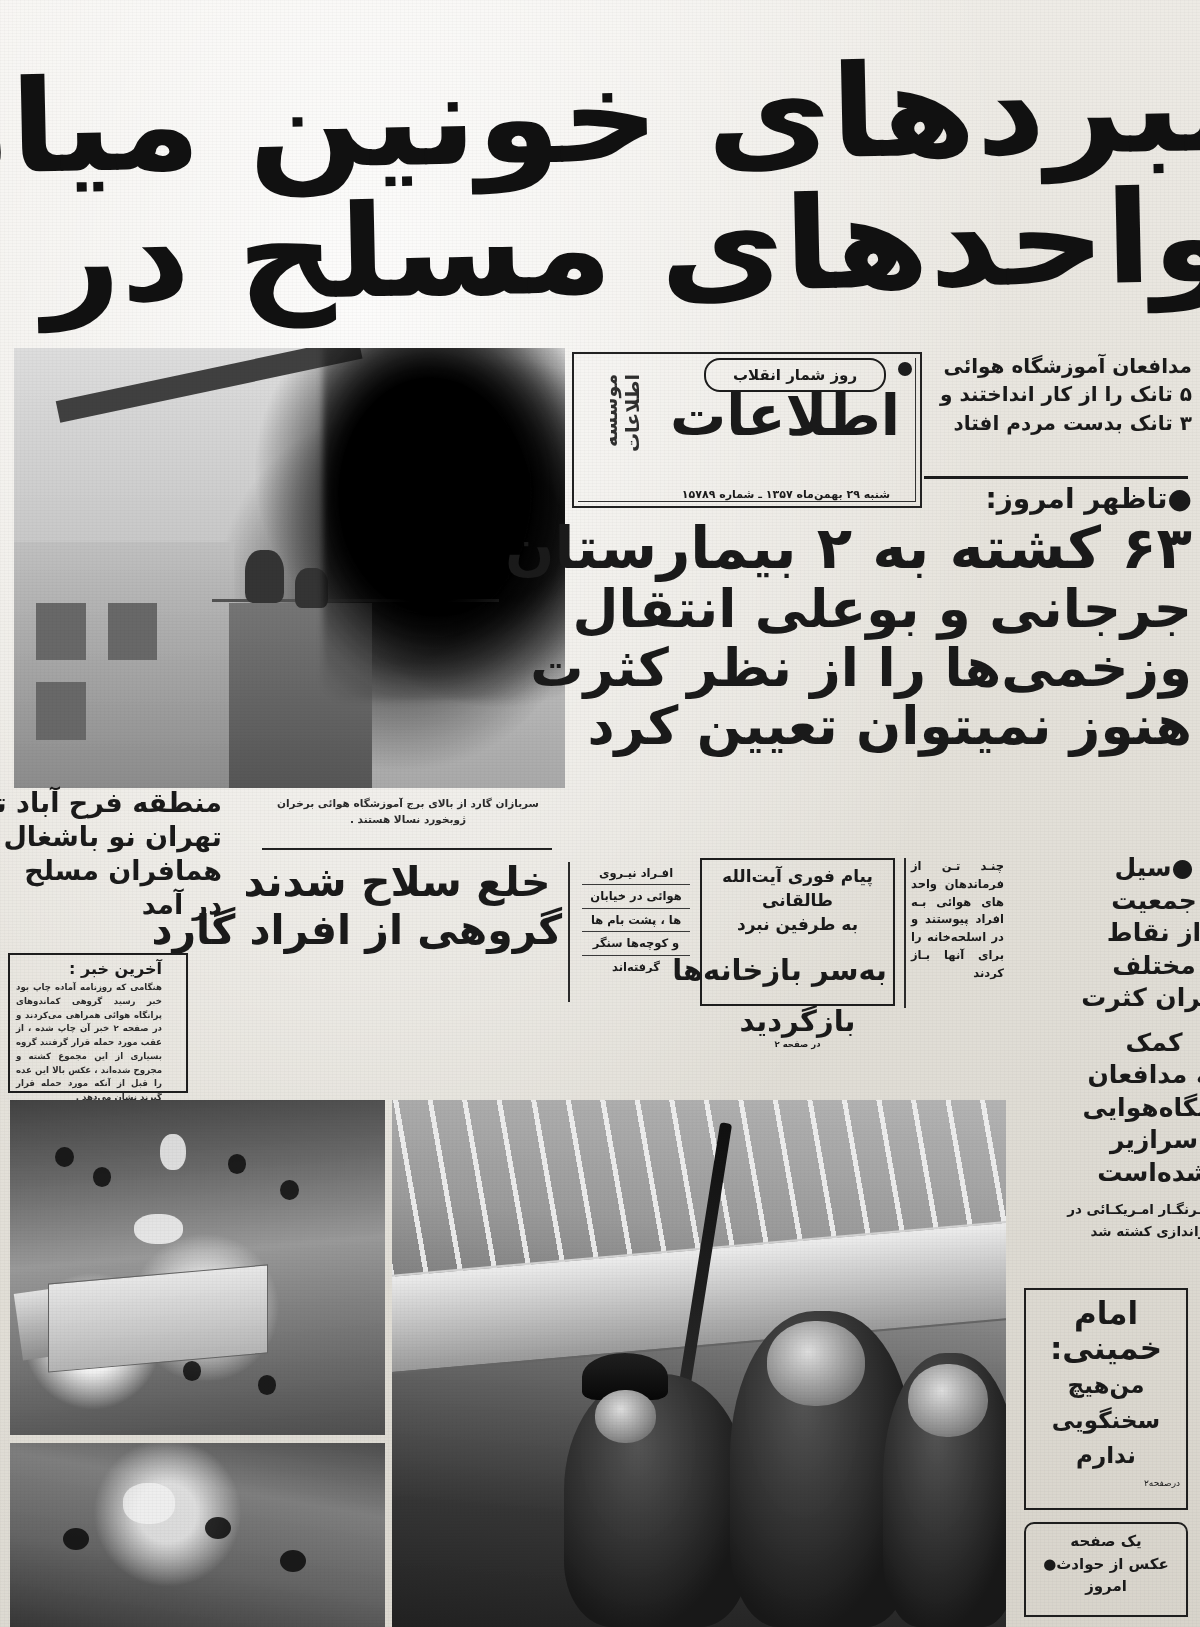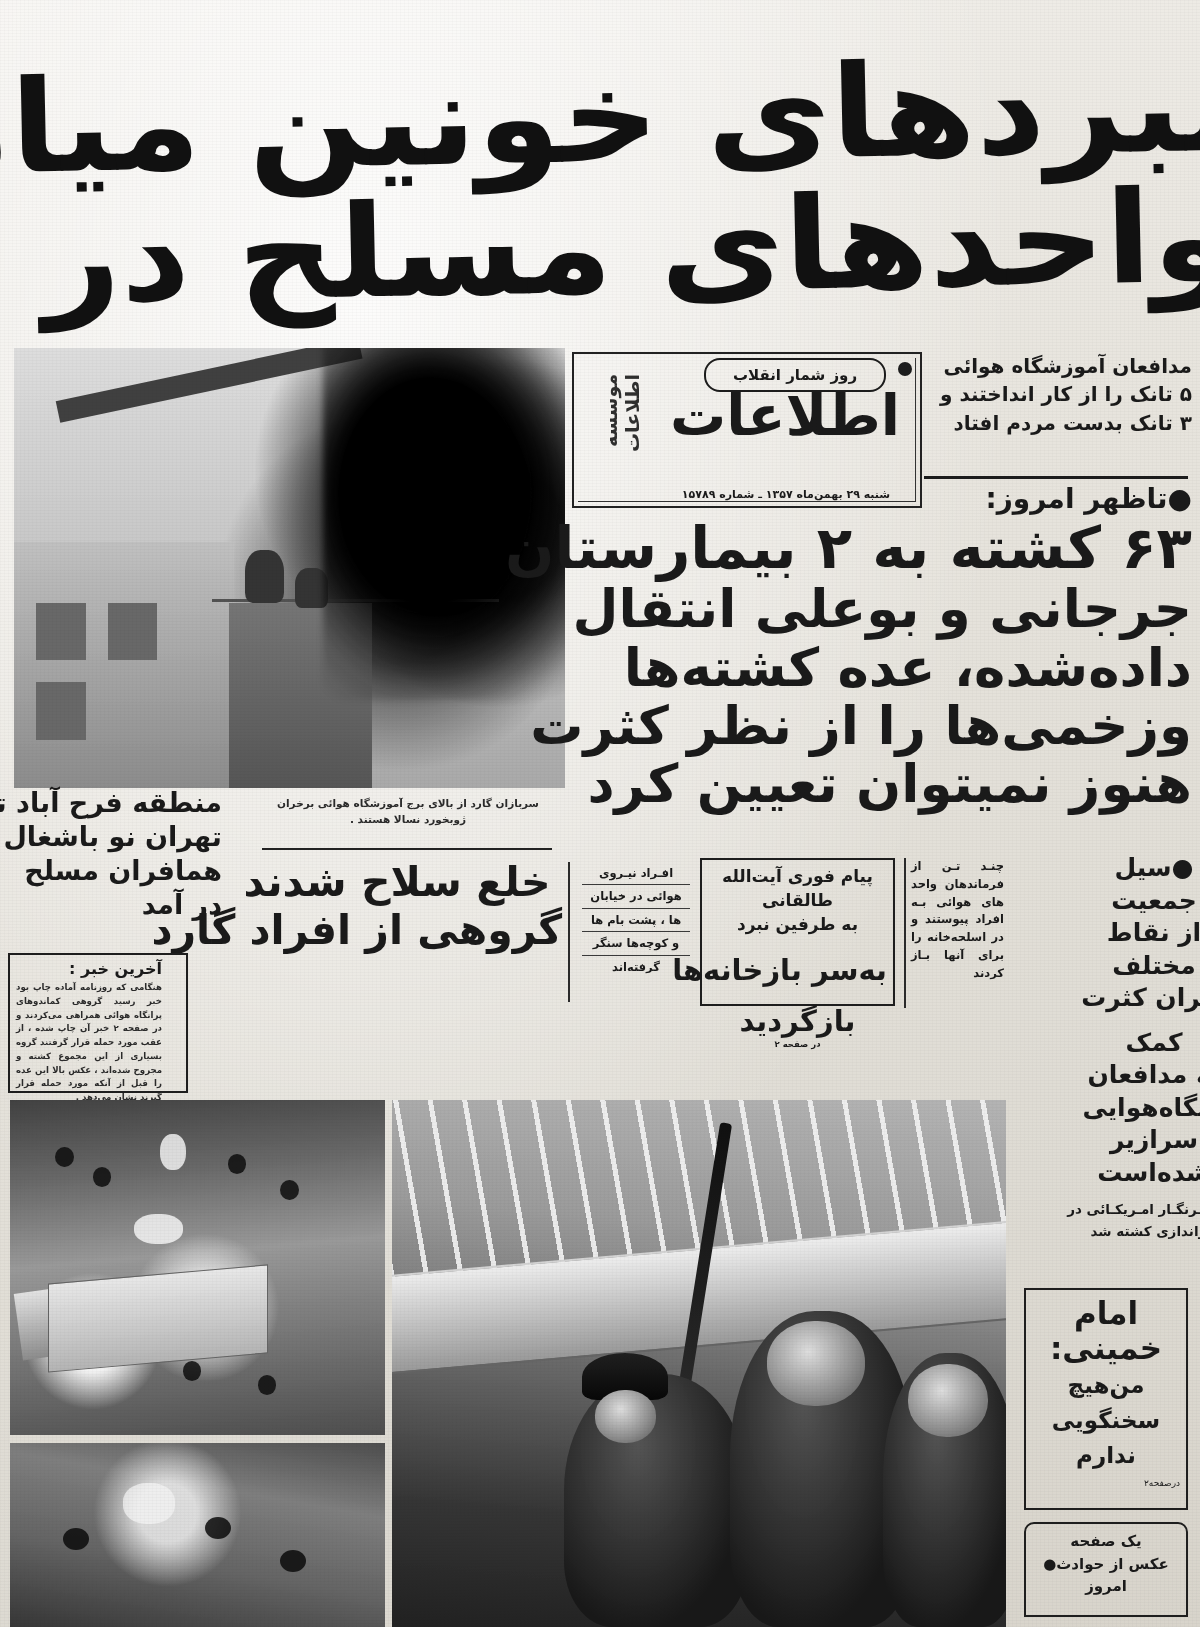--- a/index.html
+++ b/index.html
@@ -368,21 +368,20 @@
     <div class="k-line">مدافعان آموزشگاه هوائی</div>
     <div class="k-line">۵ تانک را از کار انداختند و</div>
     <div class="k-line">۳ تانک بدست مردم افتاد</div>
   </div>
   <div class="abs" id="kicker-rule"></div>
   <div class="abs" id="today-label">●تاظهر امروز:</div>
 
   <div class="abs" id="deck">
     <div class="d-line big">۶۳ کشته به ۲ بیمارستان</div>
     <div class="d-line">جرجانی و بوعلی انتقال</div>
-    <div class="d-line">داده‌شده، عده کشته‌ها</div>
     <div class="d-line">وزخمی‌ها را از نظر کثرت</div>
     <div class="d-line">هنوز نمیتوان تعیین کرد</div>
   </div>
 
   <div class="abs" id="farahabad">
     <div class="f-line">منطقه فرح آباد تا</div>
     <div class="f-line">تهران نو باشغال</div>
     <div class="f-line">همافران مسلح</div>
     <div class="f-line">در آمد</div>
   </div>

